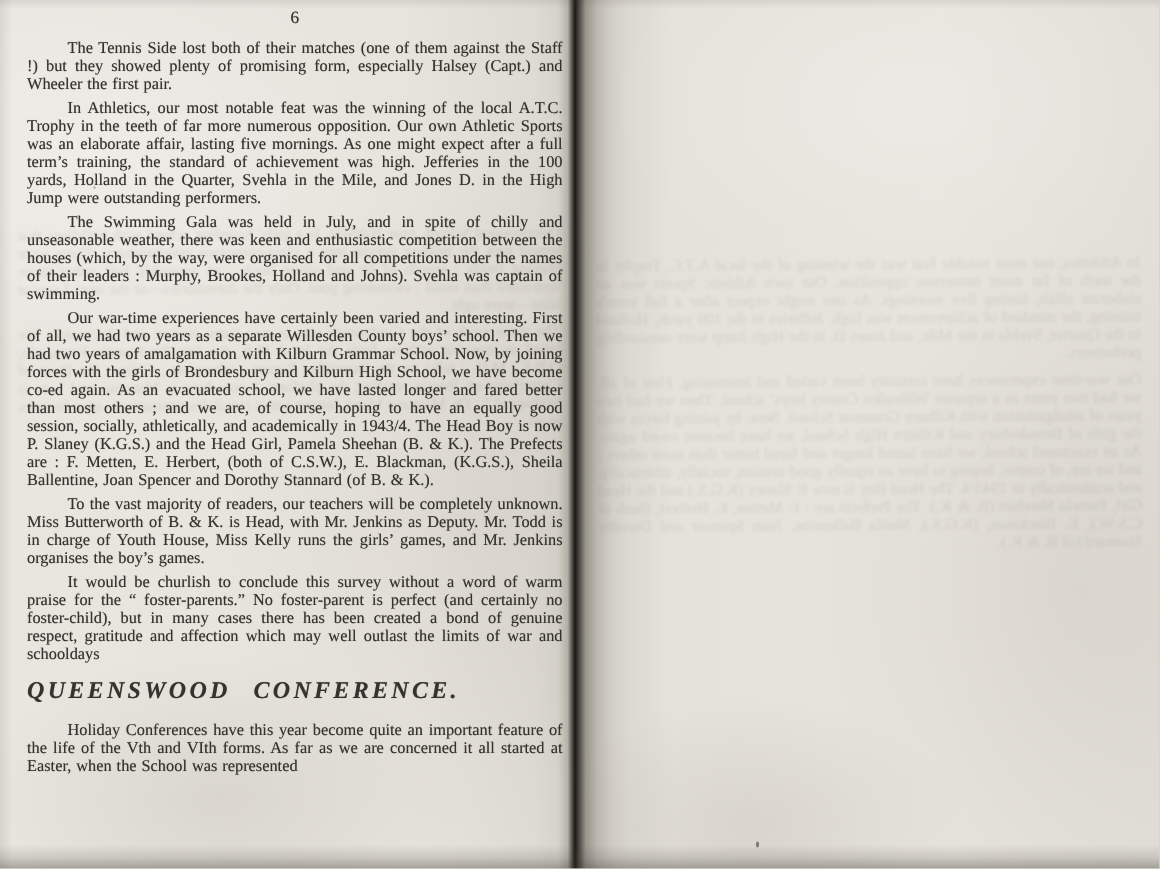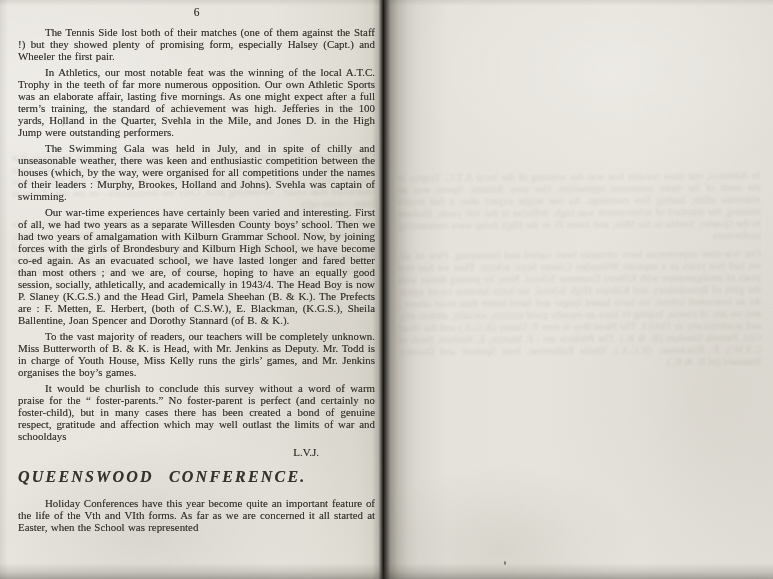--- a/index.html
+++ b/index.html
@@ -89,21 +89,20 @@
       <p>The main work of the Conference was in two parts, lecture and discussion.  We heard an opening address from the local M.P., the late Sir Francis Fremantle, O.B.E., M.D. ; talks on the Beveridge Report ; rehousing ; China ; the Dean of Canterbury on Russia, striding the platform “ now here is Moscow, and here is Stalingrad ” ; Dr. Margaret Mead, hitting out at racial discrimination—nine lectures in all.</p>
     </div>
     <div class="text text-left">
       <div class="page-num">6</div>
       <p class="para">The Tennis Side lost both of their matches (one of them against the Staff !) but they showed plenty of promising form, especially Halsey (Capt.) and Wheeler the first pair.</p>
       <p class="para">In Athletics, our most notable feat was the winning of the local A.T.C. Trophy in the teeth of far more numerous opposition.  Our own Athletic Sports was an elaborate affair, lasting five mornings. As one might expect after a full term’s training, the standard of achievement was high.  Jefferies in the 100 yards, Holland in the Quarter, Svehla in the Mile, and Jones D. in the High Jump were outstanding performers.</p>
       <p class="para">The Swimming Gala was held in July, and in spite of chilly and unseasonable weather, there was keen and enthusiastic competition between the houses (which, by the way, were organised for all competitions under the names of their leaders : Murphy, Brookes, Holland and Johns).  Svehla was captain of swimming.</p>
       <p class="para">Our war-time experiences have certainly been varied and interesting.  First of all, we had two years as a separate Willesden County boys’ school.  Then we had two years of amalgamation with Kilburn Grammar School.  Now, by joining forces with the girls of Brondesbury and Kilburn High School, we have become co-ed again.  As an evacuated school, we have lasted longer and fared better than most others ; and we are, of course, hoping to have an equally good session, socially, athletically, and academically in 1943/4.  The Head Boy is now P. Slaney (K.G.S.) and the Head Girl, Pamela Sheehan (B. &amp; K.).  The Prefects are : F. Metten, E. Herbert, (both of C.S.W.), E. Blackman, (K.G.S.), Sheila Ballentine, Joan Spencer and Dorothy Stannard (of B. &amp; K.).</p>
       <p class="para">To the vast majority of readers, our teachers will be completely unknown.  Miss Butterworth of B. &amp; K. is Head, with Mr. Jenkins as Deputy.  Mr. Todd is in charge of Youth House, Miss Kelly runs the girls’ games, and Mr. Jenkins organises the boy’s games.</p>
       <p class="para">It would be churlish to conclude this survey without a word of warm praise for the “ foster-parents.”  No foster-parent is perfect (and certainly no foster-child), but in many cases there has been created a bond of genuine respect, gratitude and affection which may well outlast the limits of war and schooldays</p>
-      <div class="signature">L.V.J.</div>
       <h2 class="section-heading">QUEENSWOOD  CONFERENCE.</h2>
       <p class="para">Holiday Conferences have this year become quite an important feature of the life of the Vth and VIth forms.  As far as we are concerned it all started at Easter, when the School was represented</p>
     </div>
   </section>
 
   <section class="page page-right">
     <div class="bleed bleed-on-right">
       <p>In Athletics, our most notable feat was the winning of the local A.T.C. Trophy in the teeth of far more numerous opposition.  Our own Athletic Sports was an elaborate affair, lasting five mornings. As one might expect after a full term’s training, the standard of achievement was high.  Jefferies in the 100 yards, Holland in the Quarter, Svehla in the Mile, and Jones D. in the High Jump were outstanding performers.</p>
       <p>Our war-time experiences have certainly been varied and interesting.  First of all, we had two years as a separate Willesden County boys’ school.  Then we had two years of amalgamation with Kilburn Grammar School.  Now, by joining forces with the girls of Brondesbury and Kilburn High School, we have become co-ed again.  As an evacuated school, we have lasted longer and fared better than most others ; and we are, of course, hoping to have an equally good session, socially, athletically, and academically in 1943/4.  The Head Boy is now P. Slaney (K.G.S.) and the Head Girl, Pamela Sheehan (B. &amp; K.).  The Prefects are : F. Metten, E. Herbert, (both of C.S.W.), E. Blackman, (K.G.S.), Sheila Ballentine, Joan Spencer and Dorothy Stannard (of B. &amp; K.).</p>
     </div>

